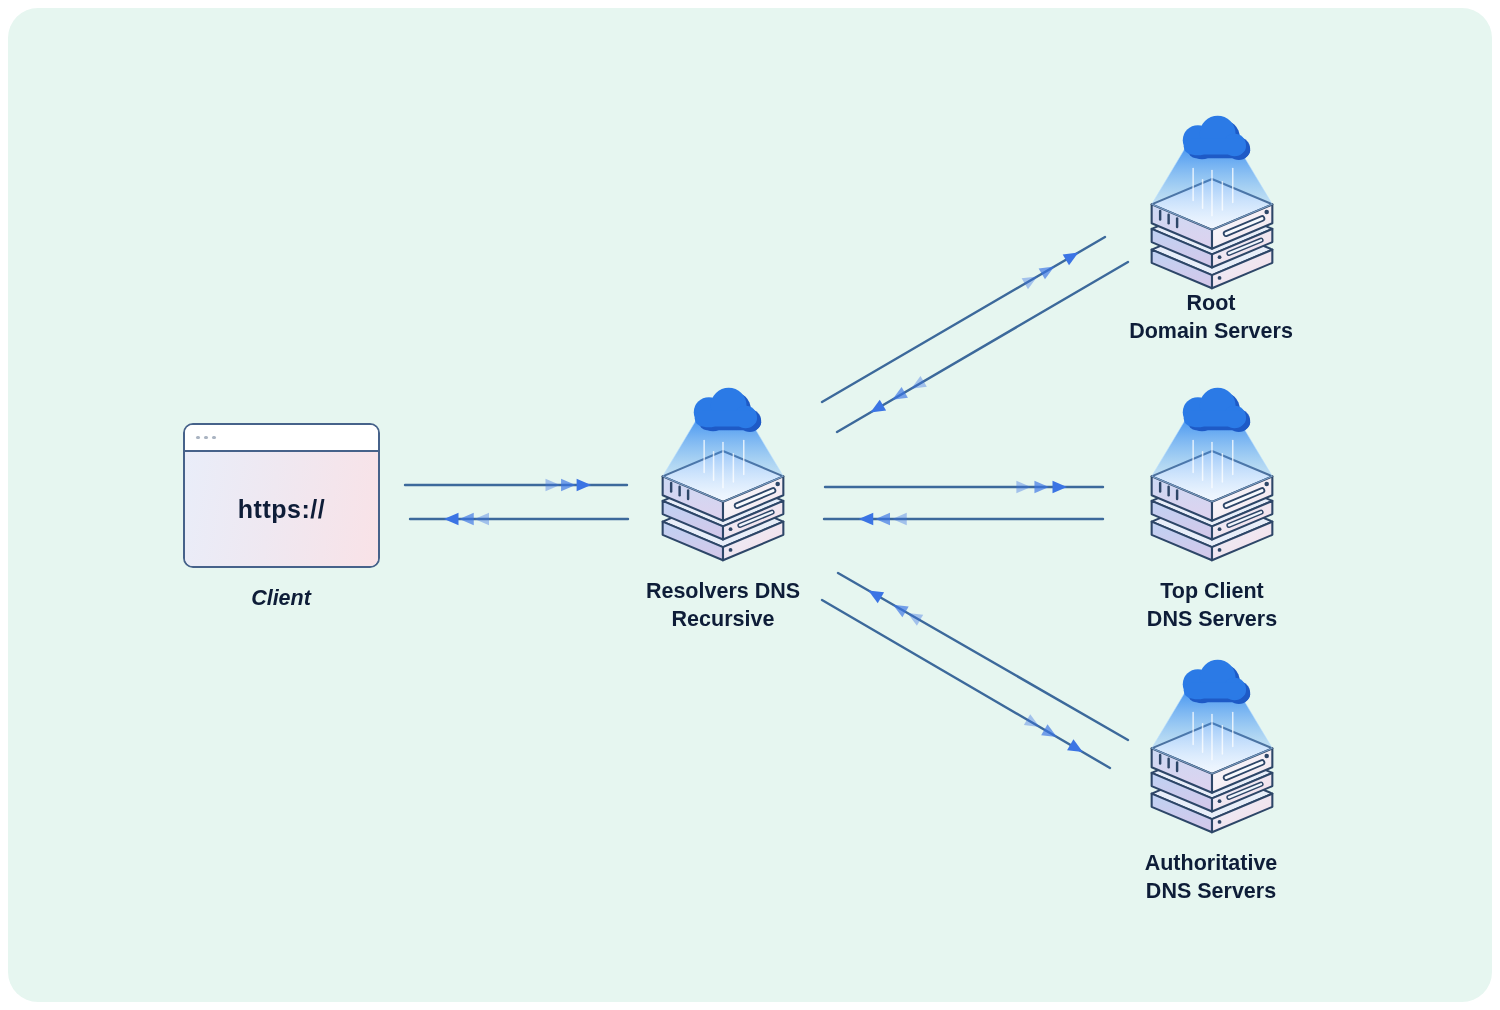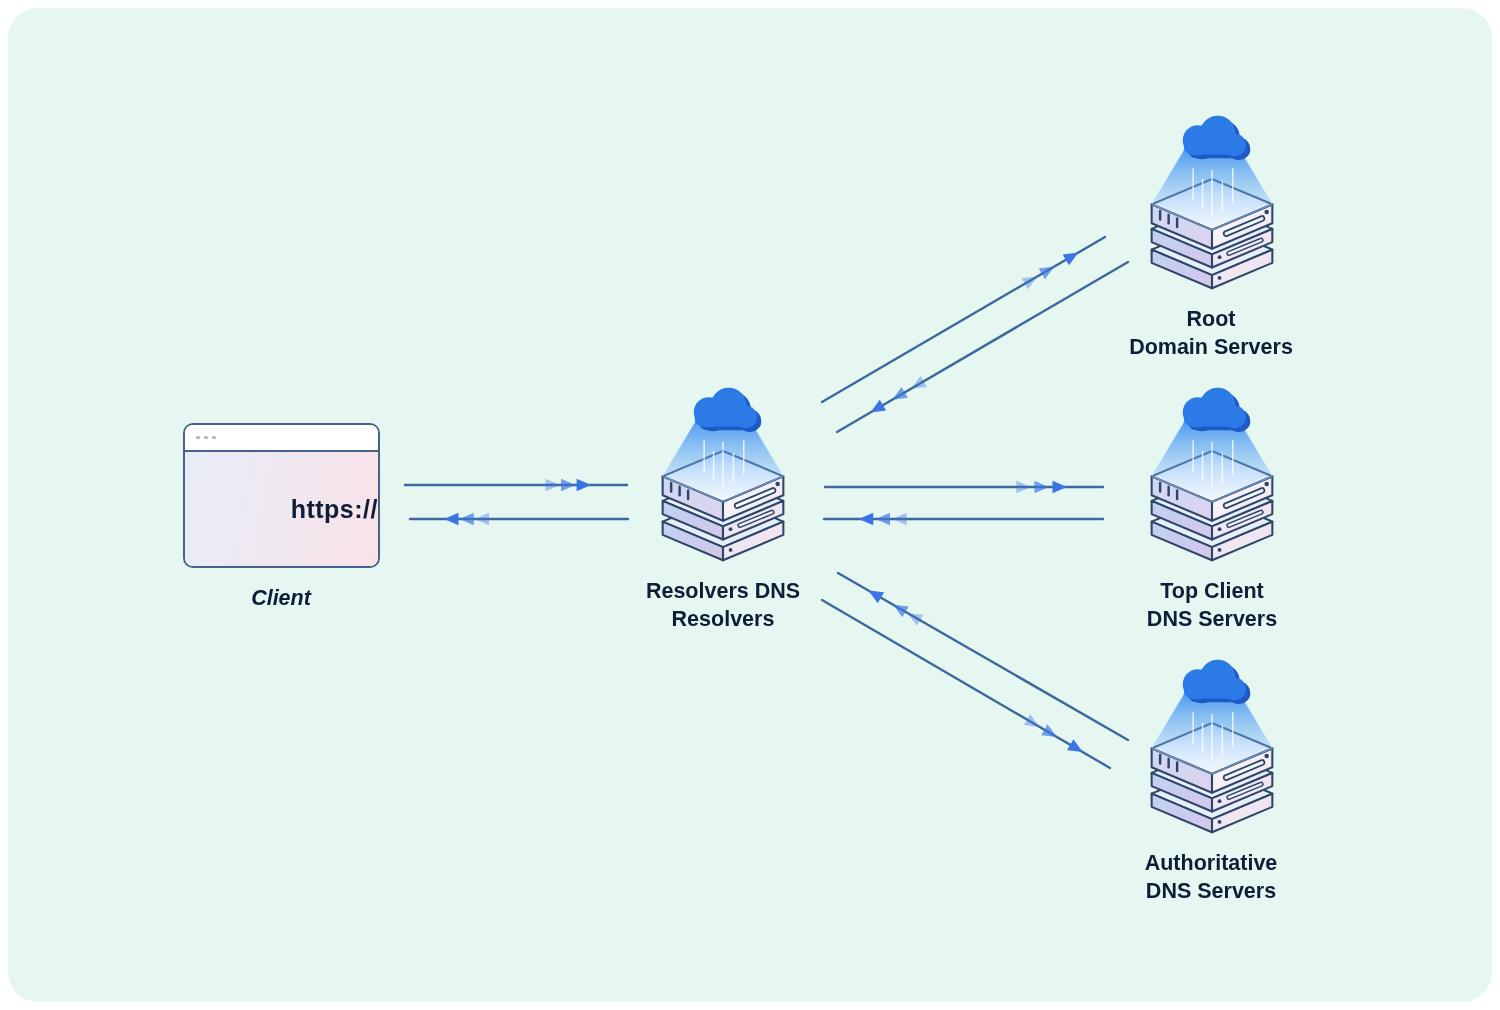--- a/index.html
+++ b/index.html
@@ -6,21 +6,21 @@
   body{width:1500px;height:1010px;overflow:hidden;font-family:"Liberation Sans",sans-serif;}
   .canvas{position:relative;width:1500px;height:1010px;}
   .panel{position:absolute;left:8px;top:8px;right:8px;bottom:8px;background:var(--panel-bg,#e6f6f0);border-radius:30px;}
   .connections{position:absolute;left:0;top:0;}
   .hidden-defs{position:absolute;width:0;height:0;}
   .browser{position:absolute;background:#ffffff;border:2.5px solid #46628a;border-radius:10px;overflow:hidden;box-sizing:border-box;}
   .browser-titlebar{height:25px;border-bottom:2px solid #46628a;display:flex;align-items:center;padding-left:11px;gap:4.5px;background:#ffffff;}
   .dot{width:3.5px;height:3.5px;border-radius:50%;background:#aab4c2;}
   .browser-body{position:absolute;top:27px;bottom:0;left:0;right:0;
     background:linear-gradient(100deg,#e9edf9 0%,#efe8f1 45%,#f9e2e7 100%);
-    display:flex;align-items:center;justify-content:flex-end;}
+    display:flex;align-items:center;justify-content:center;}
   .url{font-size:25px;font-weight:bold;color:var(--label-text,#13254a);letter-spacing:.5px;}
   .server-svg{position:absolute;overflow:visible;}
   .nlabel{position:absolute;transform:translateX(-50%);text-align:center;
     font-size:21.5px;font-weight:700;color:var(--label-text,#0e1d38);line-height:27.5px;white-space:nowrap;}
 </style>
 </head>
 <body>
 
 <div class="canvas">
 
@@ -167,27 +167,27 @@
   </div>
   <div class="nlabel" style="left: 281px; top: 585px; font-style: italic;">
     <div>Client</div>
   </div>
 
   <svg class="server-svg" viewBox="0 0 140 196" style="left: 657px; top: 382px; width: 132px; height: 185px;">
       <use href="#server-icon"></use>
     </svg>
   <div class="nlabel" style="left: 723px; top: 578px;">
     <div>Resolvers DNS</div>
-    <div>Resolvers</div>
+    <div>Recursive</div>
   </div>
 
   <svg class="server-svg" viewBox="0 0 140 196" style="left: 1146px; top: 110px; width: 132px; height: 185px;">
       <use href="#server-icon"></use>
     </svg>
-  <div class="nlabel" style="left: 1211px; top: 306px;">
+  <div class="nlabel" style="left: 1211px; top: 290px;">
     <div>Root</div>
     <div>Domain Servers</div>
   </div>
 
   <svg class="server-svg" viewBox="0 0 140 196" style="left: 1146px; top: 382px; width: 132px; height: 185px;">
       <use href="#server-icon"></use>
     </svg>
   <div class="nlabel" style="left: 1212px; top: 578px;">
     <div>Top Client</div>
     <div>DNS Servers</div>

